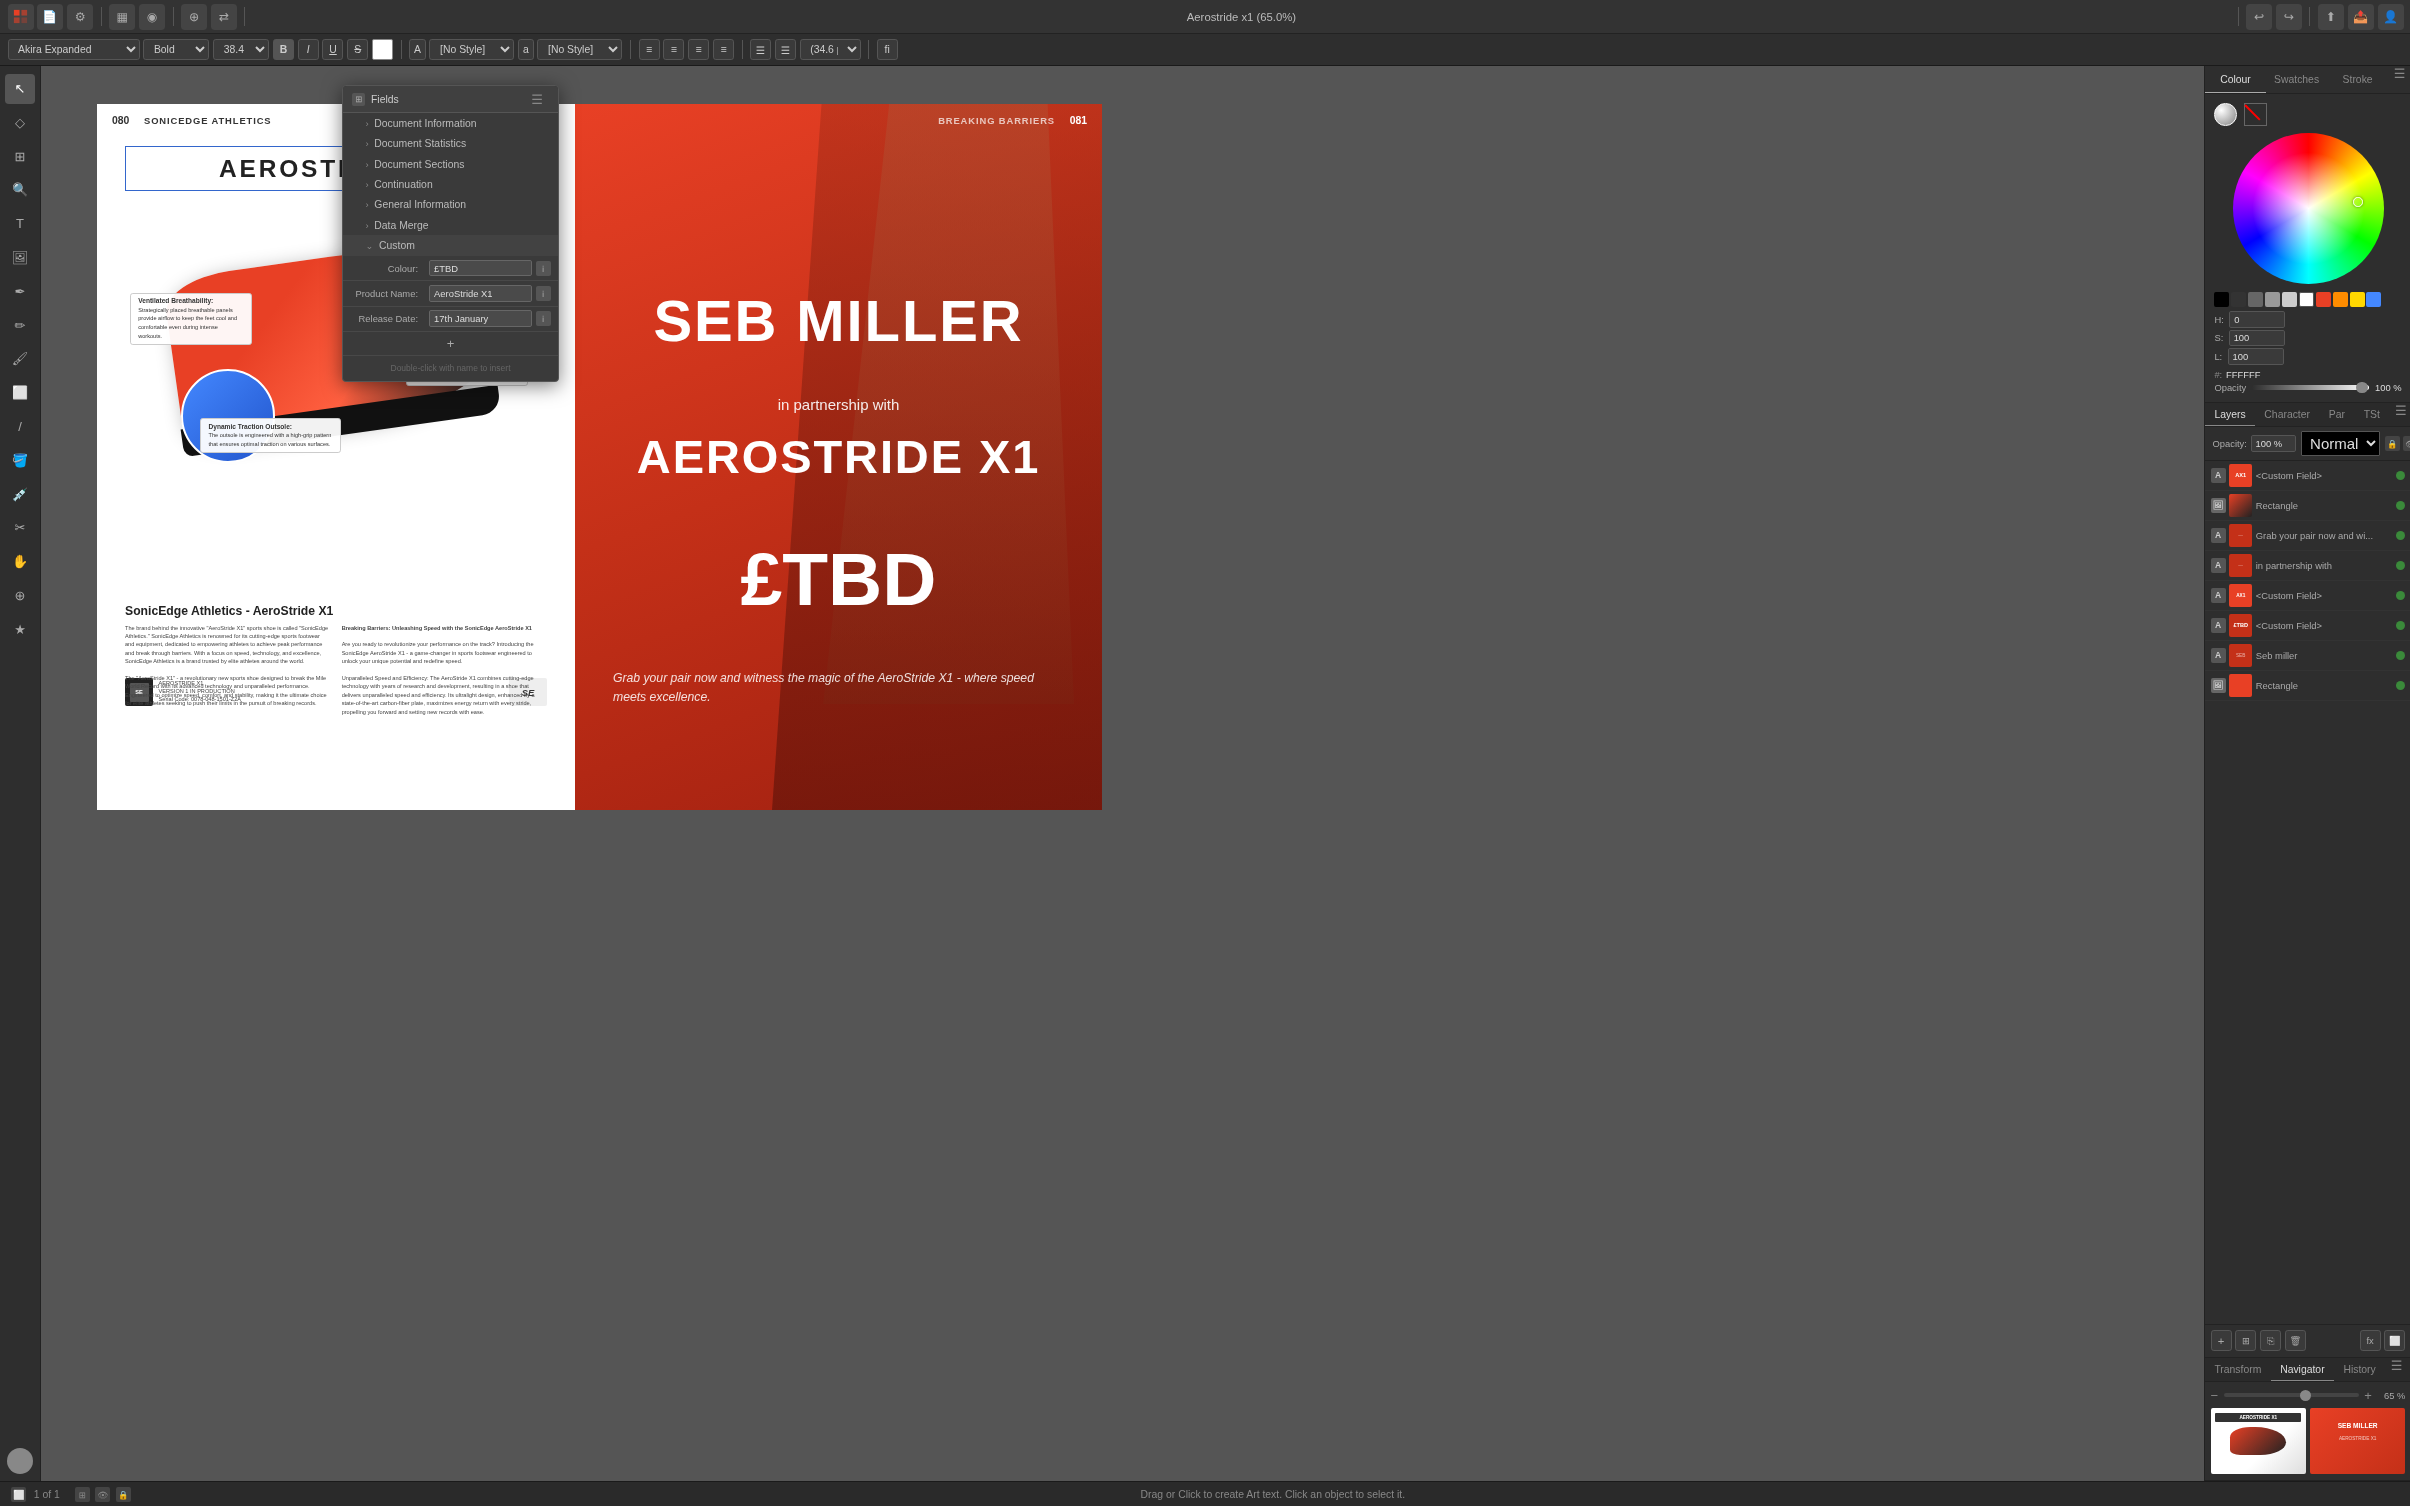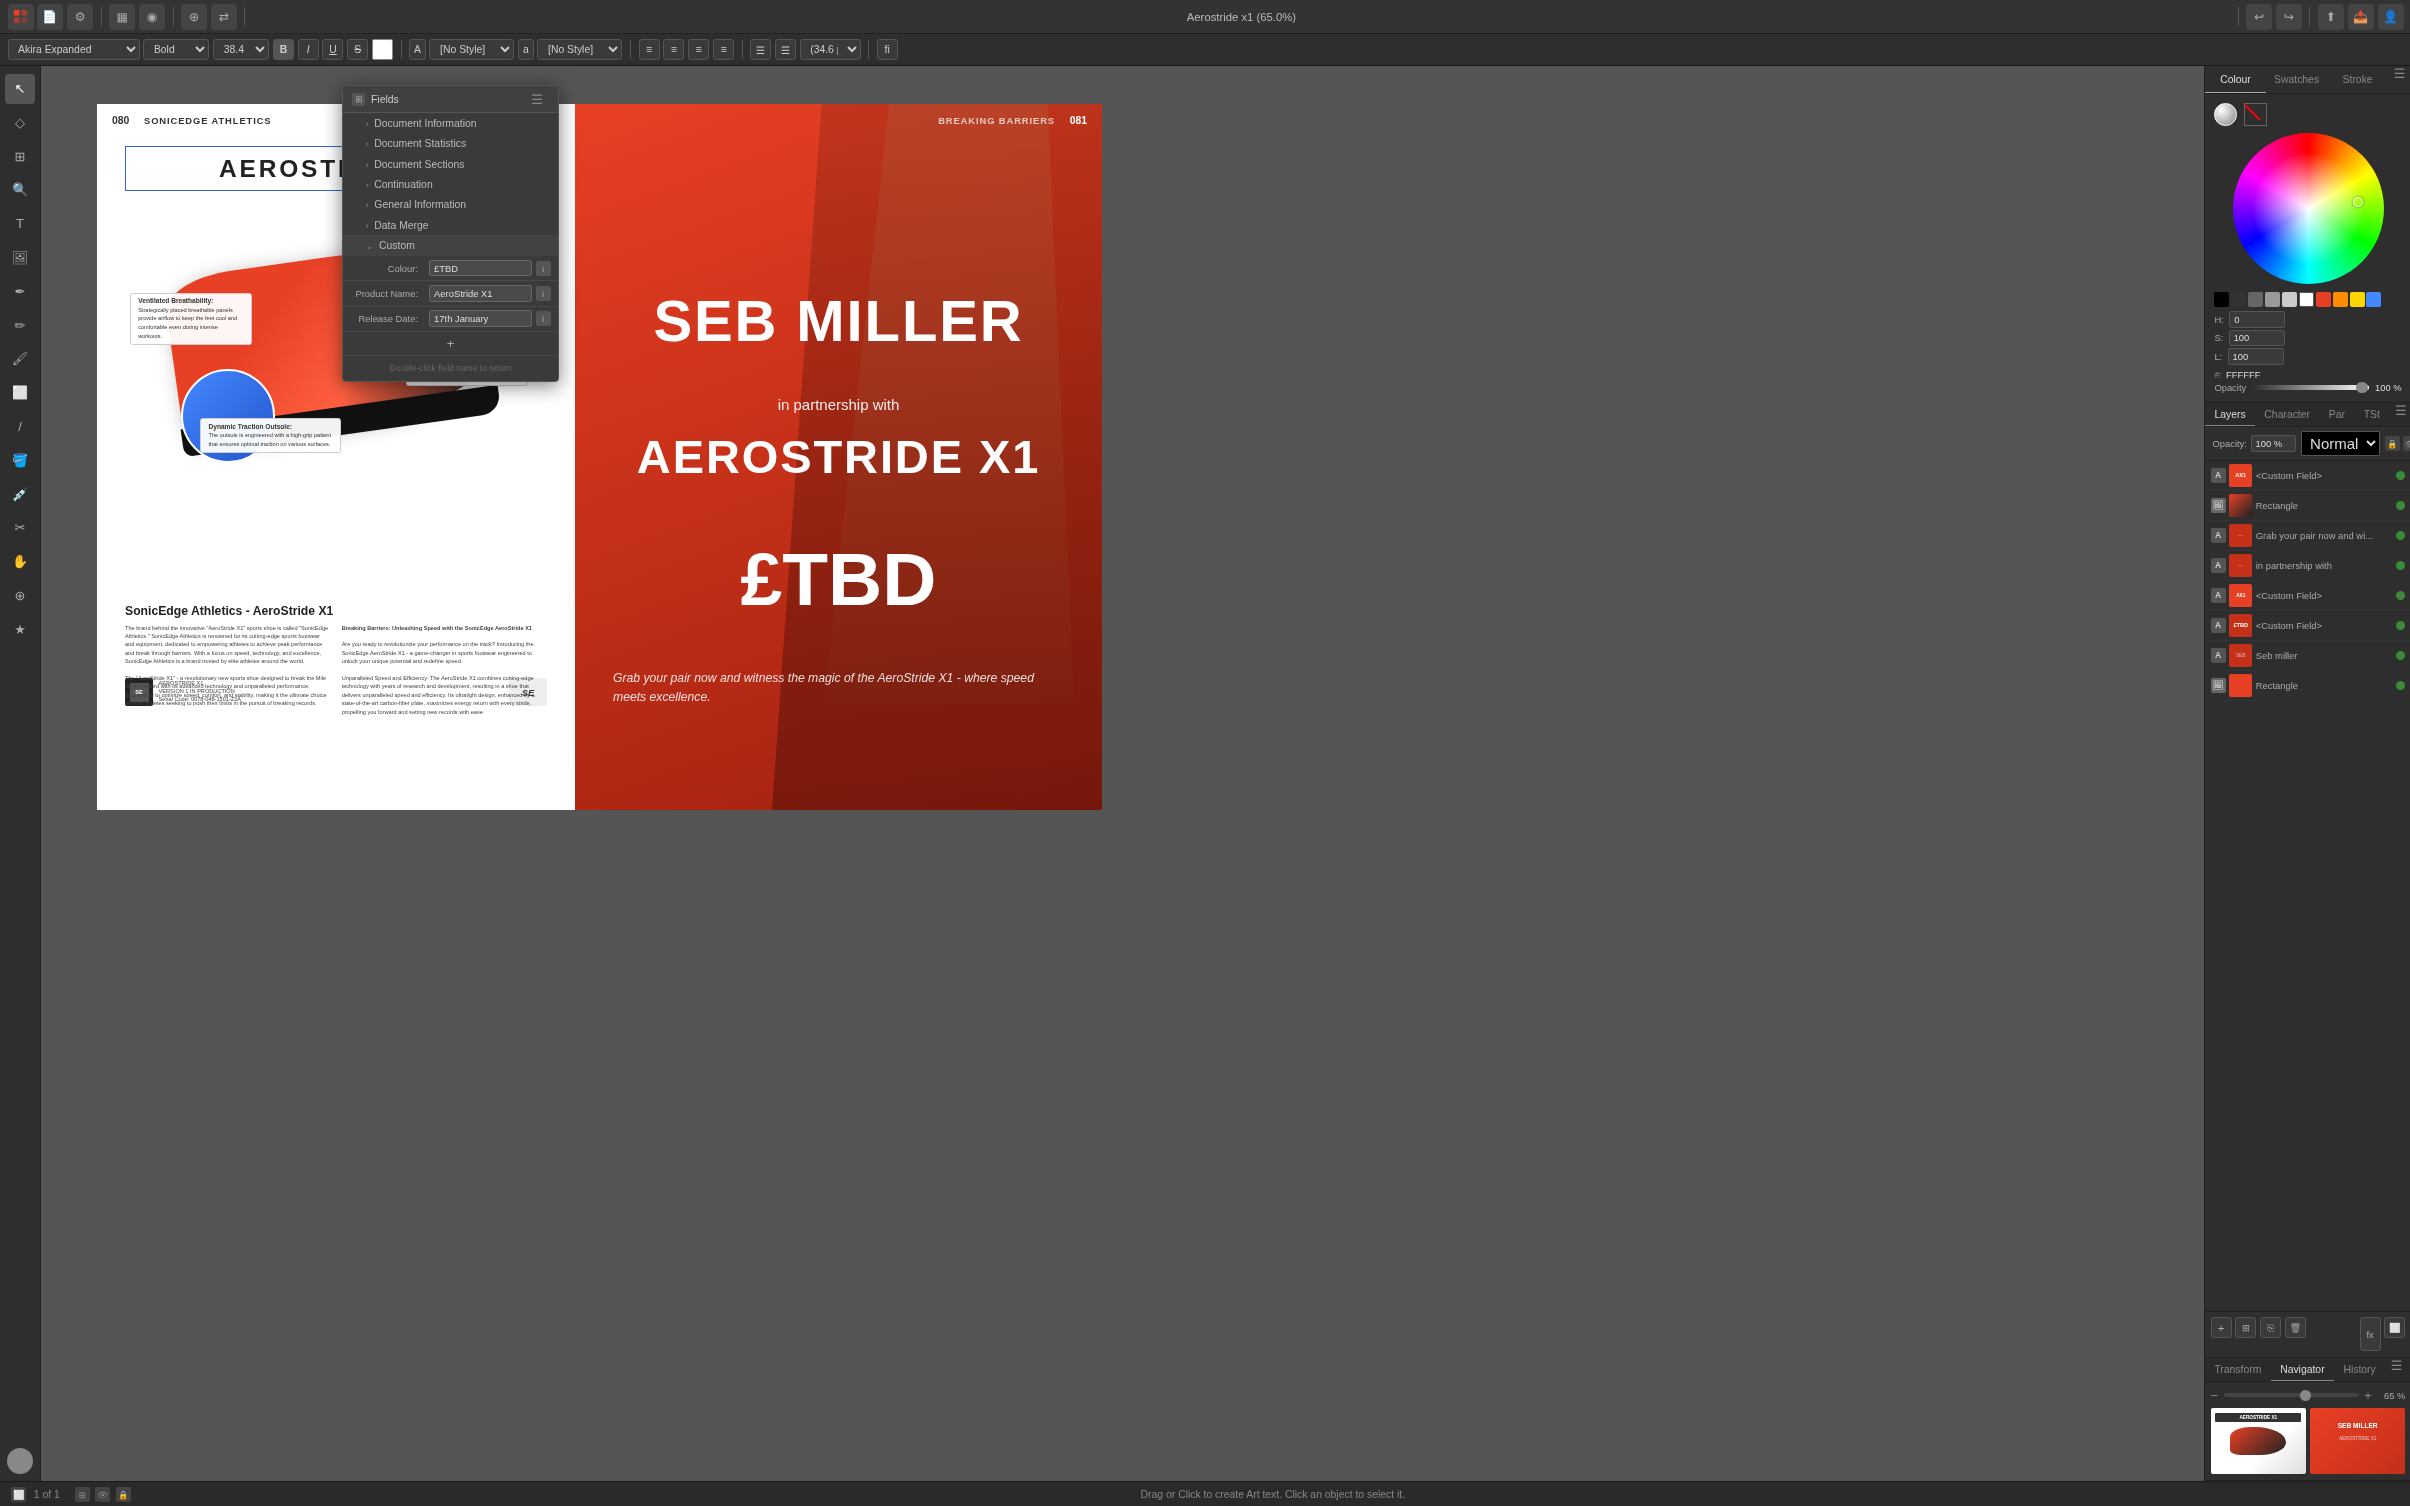--- a/index.html
+++ b/index.html
@@ -623,21 +623,21 @@
         </div>
         <div class="field-entry">
           <span class="field-label">Release Date:</span>
           <div class="field-value">17th January</div>
           <div class="field-icon">ℹ</div>
         </div>
         <div class="field-add">
           <span class="field-add-btn">+</span>
         </div>
       </div>
-      <div class="fields-hint">Double-click field name to return</div>
+      <div class="fields-hint">Double-click with name to insert</div>
     </div>
 
     <div class="page-container">
 
       <div class="page page-left">
         <span class="page-number">080</span>
         <span class="page-brand" style="left:47px">SONICEDGE ATHLETICS</span>
 
         <div class="shoe-title-box">
           <div class="shoe-title">AEROSTRIDE X1</div>
@@ -862,21 +862,21 @@
         <div class="layer-vis visible"></div>
       </div>
     </div>
 
     <div style="display:flex;gap:3.8px;padding:5.6px;border-top:0.9px solid #222;border-bottom:0.9px solid #222;">
       <div style="width:21px;height:21px;background:#3a3a3a;border:0.9px solid #555;border-radius:2.8px;display:flex;align-items:center;justify-content:center;font-size:11.3px;color:#aaa;cursor:pointer">+</div>
       <div style="width:21px;height:21px;background:#3a3a3a;border:0.9px solid #555;border-radius:2.8px;display:flex;align-items:center;justify-content:center;font-size:9.4px;color:#aaa;cursor:pointer">⊞</div>
       <div style="width:21px;height:21px;background:#3a3a3a;border:0.9px solid #555;border-radius:2.8px;display:flex;align-items:center;justify-content:center;font-size:9.4px;color:#aaa;cursor:pointer">⎘</div>
       <div style="width:21px;height:21px;background:#3a3a3a;border:0.9px solid #555;border-radius:2.8px;display:flex;align-items:center;justify-content:center;font-size:9.4px;color:#aaa;cursor:pointer">🗑</div>
       <div style="flex:1"></div>
-      <div style="width:21px;height:34px;background:#3a3a3a;border:0.9px solid #555;border-radius:2.8px;display:flex;align-items:center;justify-content:center;font-size:9.4px;color:#aaa;cursor:pointer">fx</div>
+      <div style="width:21px;height:21px;background:#3a3a3a;border:0.9px solid #555;border-radius:2.8px;display:flex;align-items:center;justify-content:center;font-size:9.4px;color:#aaa;cursor:pointer">fx</div>
       <div style="width:21px;height:21px;background:#3a3a3a;border:0.9px solid #555;border-radius:2.8px;display:flex;align-items:center;justify-content:center;font-size:9.4px;color:#aaa;cursor:pointer">⬜</div>
     </div>
 
     <div class="tnav-tabs">
       <div class="tnav-tab">Transform</div>
       <div class="tnav-tab active">Navigator</div>
       <div class="tnav-tab">History</div>
       <div class="panel-menu-btn">☰</div>
     </div>
 

